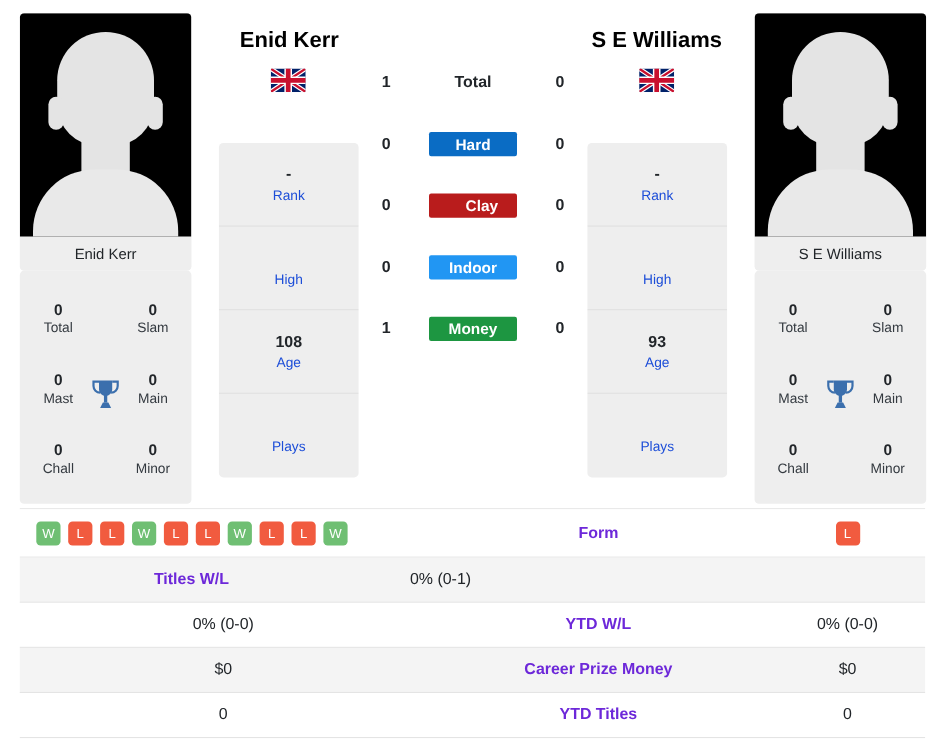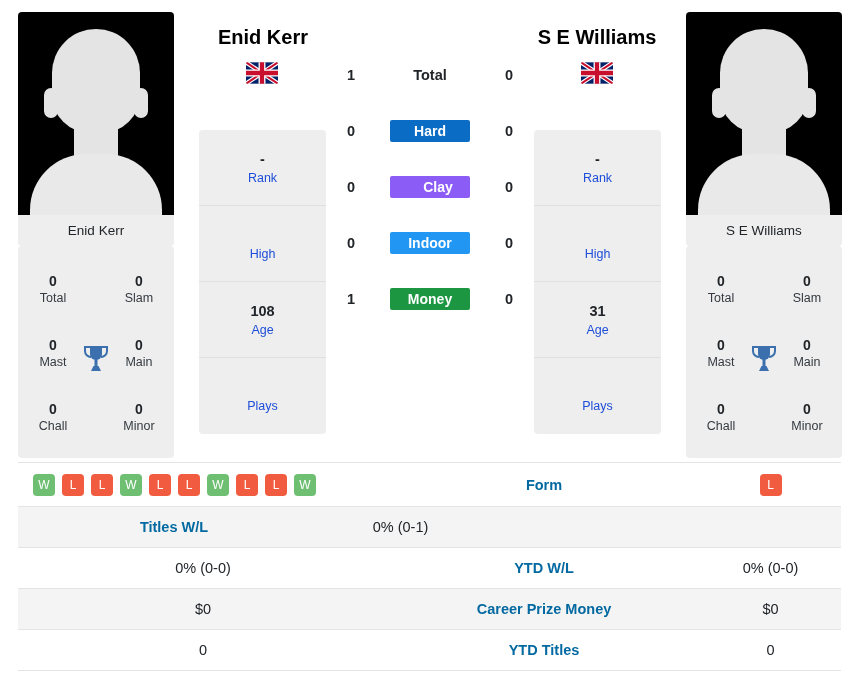--- a/index.html
+++ b/index.html
@@ -254,21 +254,21 @@
     width: 370px;
     text-align: center;
     font-size: 14.5px;
     color: #212529;
   }
   .cell-mid {
     width: 312px;
     text-align: center;
     font-size: 14.5px;
     font-weight: bold;
-    color: #0369a1;
+    color: #6d28d9;
   }
   .cell-right {
     width: 141px;
     text-align: center;
     font-size: 14.5px;
     color: #212529;
   }
 
   .form-list {
     display: flex;
@@ -414,21 +414,21 @@
     <div class="info-card right">
       <div class="info-sec">
         <div class="v">-</div>
         <div class="l">Rank</div>
       </div>
       <div class="info-sec">
         <div class="v"></div>
         <div class="l">High</div>
       </div>
       <div class="info-sec">
-        <div class="v">31</div>
+        <div class="v">93</div>
         <div class="l">Age</div>
       </div>
       <div class="info-sec">
         <div class="v"></div>
         <div class="l">Plays</div>
       </div>
     </div>
 
     <div class="names">
       <div class="pname left">Enid Kerr</div>
@@ -464,21 +464,21 @@
       <div class="num">0</div>
       <div class="mid">
         <span class="badge" style="background: rgb(10, 108, 196);">Hard</span>
       </div>
       <div class="num">0</div>
     </div>
 
     <div class="cmp-row" style="top:175px;">
       <div class="num">0</div>
       <div class="mid">
-        <span class="badge" style="background: #8b5cf6; padding-left: 16px;">Clay</span>
+        <span class="badge" style="background: #b91c1c; padding-left: 16px;">Clay</span>
       </div>
       <div class="num">0</div>
     </div>
 
     <div class="cmp-row" style="top:231px;">
       <div class="num">0</div>
       <div class="mid">
         <span class="badge" style="background: rgb(33, 150, 243);">Indoor</span>
       </div>
       <div class="num">0</div>

